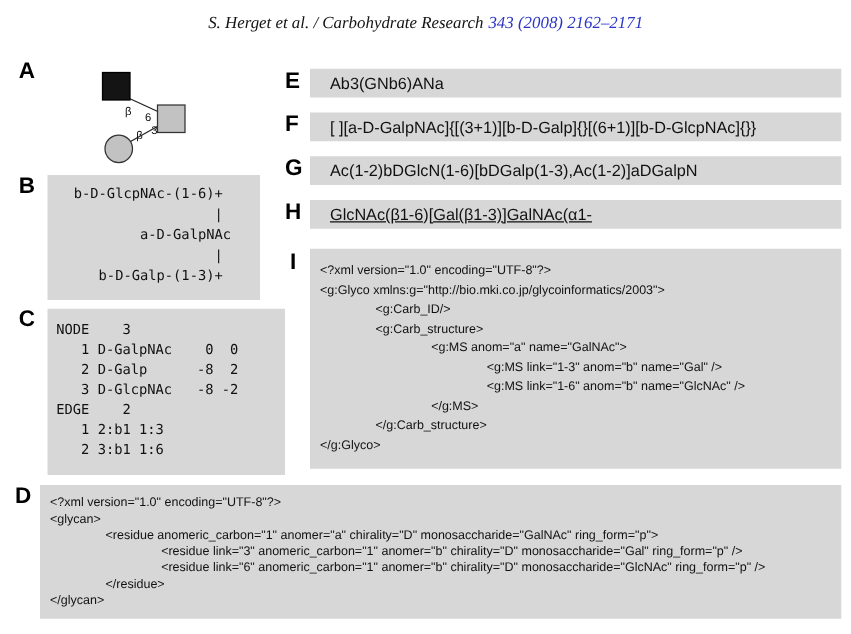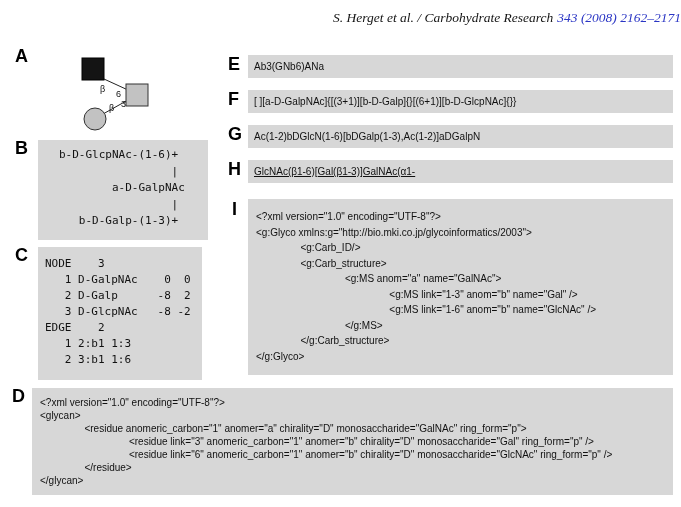--- a/index.html
+++ b/index.html
@@ -1,34 +1,34 @@
 <!DOCTYPE html>
 <html><head>
 <meta charset="utf-8">
 <style>
   * { margin:0; padding:0; box-sizing:border-box; }
   html,body { background:#ffffff; }
   body { font-family:"Liberation Sans", sans-serif; color:#111; }
   .page { position:relative; width:681px; height:507px; background:#ffffff; overflow:hidden; }
 
-  .header { position:absolute; top:10px; left:0; width:100%; text-align:right;
+  .header { position:absolute; top:10px; left:0; width:100%; text-align:center;
             font-family:"Liberation Serif", serif; font-style:italic; font-size:13.5px; color:#141414; }
   .header .cite-link { color:#2a35c4; margin-left:4px; }
 
   .panel-label { position:absolute; font-weight:bold; font-size:18px; color:#000;
                  font-family:"Liberation Sans", sans-serif; }
 
   .graybox { position:absolute; background:#d7d7d7; }
 
   .mono-pre { font-family:"DejaVu Sans Mono", monospace; font-size:11px; line-height:16.5px;
               white-space:pre; color:#111; padding:7px 21px; }
   .xml-pre  { font-family:"Liberation Sans", sans-serif; font-size:10px;
               white-space:pre; color:#111; }
 
-  .bar { line-height:23px; height:23px; padding-left:6px; font-size:10px;
+  .bar { line-height:23px; height:23px; padding-left:16px; font-size:13px;
          white-space:nowrap; overflow:hidden; }
 
   .diagram { position:absolute; left:70px; top:50px; }
   .diagram text { font-family:"Liberation Sans", sans-serif; fill:#111; }
 </style>
 </head>
 <body>
 
 <div class="page">
 
@@ -52,21 +52,21 @@
   <div class="panel-label" style="left:15px; top:138px;">B</div>
   <div class="graybox" style="left:38px; top:140px; width:170px; height:100px;">
     <pre class="mono-pre">b-D-GlcpNAc-(1-6)+
                  |
         a-D-GalpNAc
                  |
    b-D-Galp-(1-3)+</pre>
   </div>
 
   <div class="panel-label" style="left:15px; top:245px;">C</div>
-  <div class="graybox" style="left:38px; top:247px; width:164px; height:133px;">
+  <div class="graybox" style="left:38px; top:247px; width:190px; height:133px;">
     <pre class="mono-pre" style="line-height:16px; padding:9px 7px;">NODE    3
    1 D-GalpNAc    0  0
    2 D-Galp      -8  2
    3 D-GlcpNAc   -8 -2
 EDGE    2
    1 2:b1 1:3
    2 3:b1 1:6</pre>
   </div>
 
   <div class="panel-label" style="left:12px; top:386px;">D</div>

